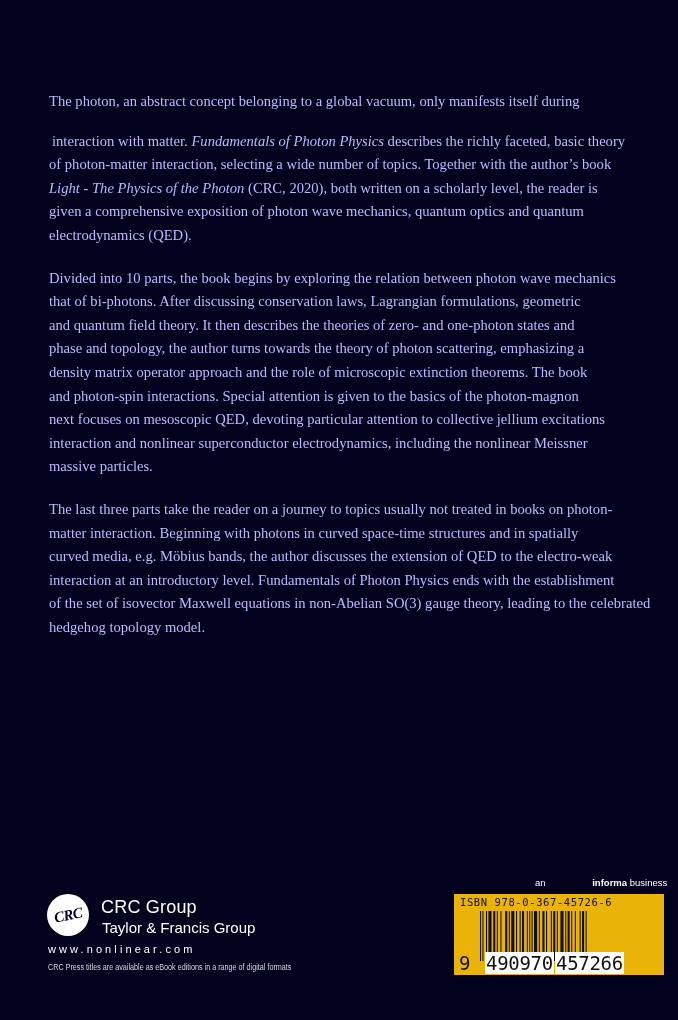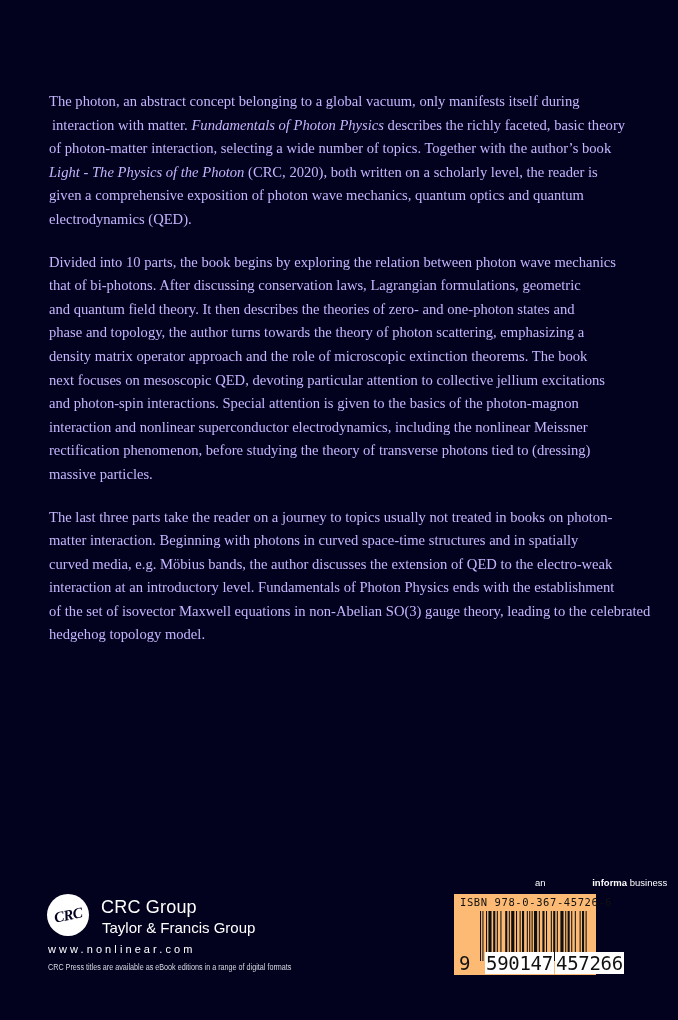--- a/index.html
+++ b/index.html
@@ -11,21 +11,21 @@
   }
   .blurb {
     position: absolute; left: 49px; top: 90px; width: 600px;
     font-family: "Liberation Serif", "DejaVu Serif", serif;
     font-size: 14.6px;
     line-height: 23.6px;
     color: #c4b5fd;
   }
   .para { margin: 0 0 19px 0; }
   .line { display: block; white-space: nowrap; }
-  .line.indent { padding-left: 3px; }
+  .line.indent { padding-left: 3px; margin-top: 16px; }
   em { font-style: italic; }
 
   .logo-circle {
     position: absolute; left: 47px; top: 894px;
     width: 42px; height: 42px; border-radius: 50%;
     background: #ffffff;
     display: flex; align-items: center; justify-content: center;
   }
   .logo-circle span {
     font-family: "Liberation Serif", serif;
@@ -58,22 +58,22 @@
   }
   .informa {
     position: absolute; left: 535px; top: 877px;
     font-family: "Liberation Sans", sans-serif;
     font-size: 9.5px; color: #ffffff;
   }
   .informa b { font-weight: bold; padding-left: 44px; }
 
   .barcode-box {
     position: absolute; left: 454px; top: 894px;
-    width: 142px; height: 81px;
-    background: #fdba74;
+    width: 210px; height: 81px;
+    background: #eab308;
   }
   .isbn-text {
     position: absolute; left: 6px; top: 2px;
     font-family: "DejaVu Sans Mono", monospace;
     font-size: 10.5px; color: #111; letter-spacing: 0.6px;
     white-space: nowrap;
   }
   .bars {
     position: absolute; left: 26px; top: 17px;
     width: 148px; height: 50px;
@@ -107,24 +107,23 @@
       <span class="line"><em>Light - The Physics of the Photon</em><span> (CRC, 2020), both written on a scholarly level, the reader is</span></span>
       <span class="line"><span>given a comprehensive exposition of photon wave mechanics, quantum optics and quantum</span></span>
       <span class="line"><span>electrodynamics (QED).</span></span>
     </div>
     <div class="para">
       <span class="line"><span>Divided into 10 parts, the book begins by exploring the relation between photon wave mechanics</span></span>
       <span class="line"><span>that of bi-photons. After discussing conservation laws, Lagrangian formulations, geometric</span></span>
       <span class="line"><span>and quantum field theory. It then describes the theories of zero- and one-photon states and</span></span>
       <span class="line"><span>phase and topology, the author turns towards the theory of photon scattering, emphasizing a</span></span>
       <span class="line"><span>density matrix operator approach and the role of microscopic extinction theorems. The book</span></span>
+      <span class="line"><span>and photon-spin interactions. Special attention is given to the basics of the photon-magnon</span></span>
       <span class="line"><span>next focuses on mesoscopic QED, devoting particular attention to collective jellium excitations</span></span>
-      <span class="line"><span>and photon-spin interactions. Special attention is given to the basics of the photon-magnon</span></span>
       <span class="line"><span>interaction and nonlinear superconductor electrodynamics, including the nonlinear Meissner</span></span>
-      <span class="line"><span>rectification phenomenon, before studying the theory of transverse photons tied to (dressing)</span></span>
       <span class="line"><span>massive particles.</span></span>
     </div>
     <div class="para">
       <span class="line"><span>The last three parts take the reader on a journey to topics usually not treated in books on photon-</span></span>
       <span class="line"><span>matter interaction. Beginning with photons in curved space-time structures and in spatially</span></span>
       <span class="line"><span>curved media, e.g. Möbius bands, the author discusses the extension of QED to the electro-weak</span></span>
       <span class="line"><span>interaction at an introductory level. Fundamentals of Photon Physics ends with the establishment</span></span>
       <span class="line"><span>of the set of isovector Maxwell equations in non-Abelian SO(3) gauge theory, leading to the celebrated</span></span>
       <span class="line"><span>hedgehog topology model.</span></span>
     </div>
@@ -171,15 +170,15 @@
       <rect x="80.40000000000005" y="0" width="3.1500000000000004" height="50" fill="#111"></rect>
       <rect x="85.20000000000005" y="0" width="1.05" height="50" fill="#111"></rect>
       <rect x="87.60000000000005" y="0" width="2.1" height="50" fill="#111"></rect>
       <rect x="91.20000000000006" y="0" width="1.05" height="50" fill="#111"></rect>
       <rect x="94.80000000000007" y="0" width="1.05" height="50" fill="#111"></rect>
       <rect x="99.60000000000007" y="0" width="1.05" height="50" fill="#111"></rect>
       <rect x="102.00000000000007" y="0" width="2.1" height="50" fill="#111"></rect>
       <rect x="105.60000000000008" y="0" width="1.05" height="50" fill="#111"></rect>
     </svg>
   <div class="ean-digit-first">9</div>
-  <div class="ean-digits-left">590147</div>
+  <div class="ean-digits-left">490970</div>
   <div class="ean-digits-right">457266</div>
 </div>
 
 </body></html>

